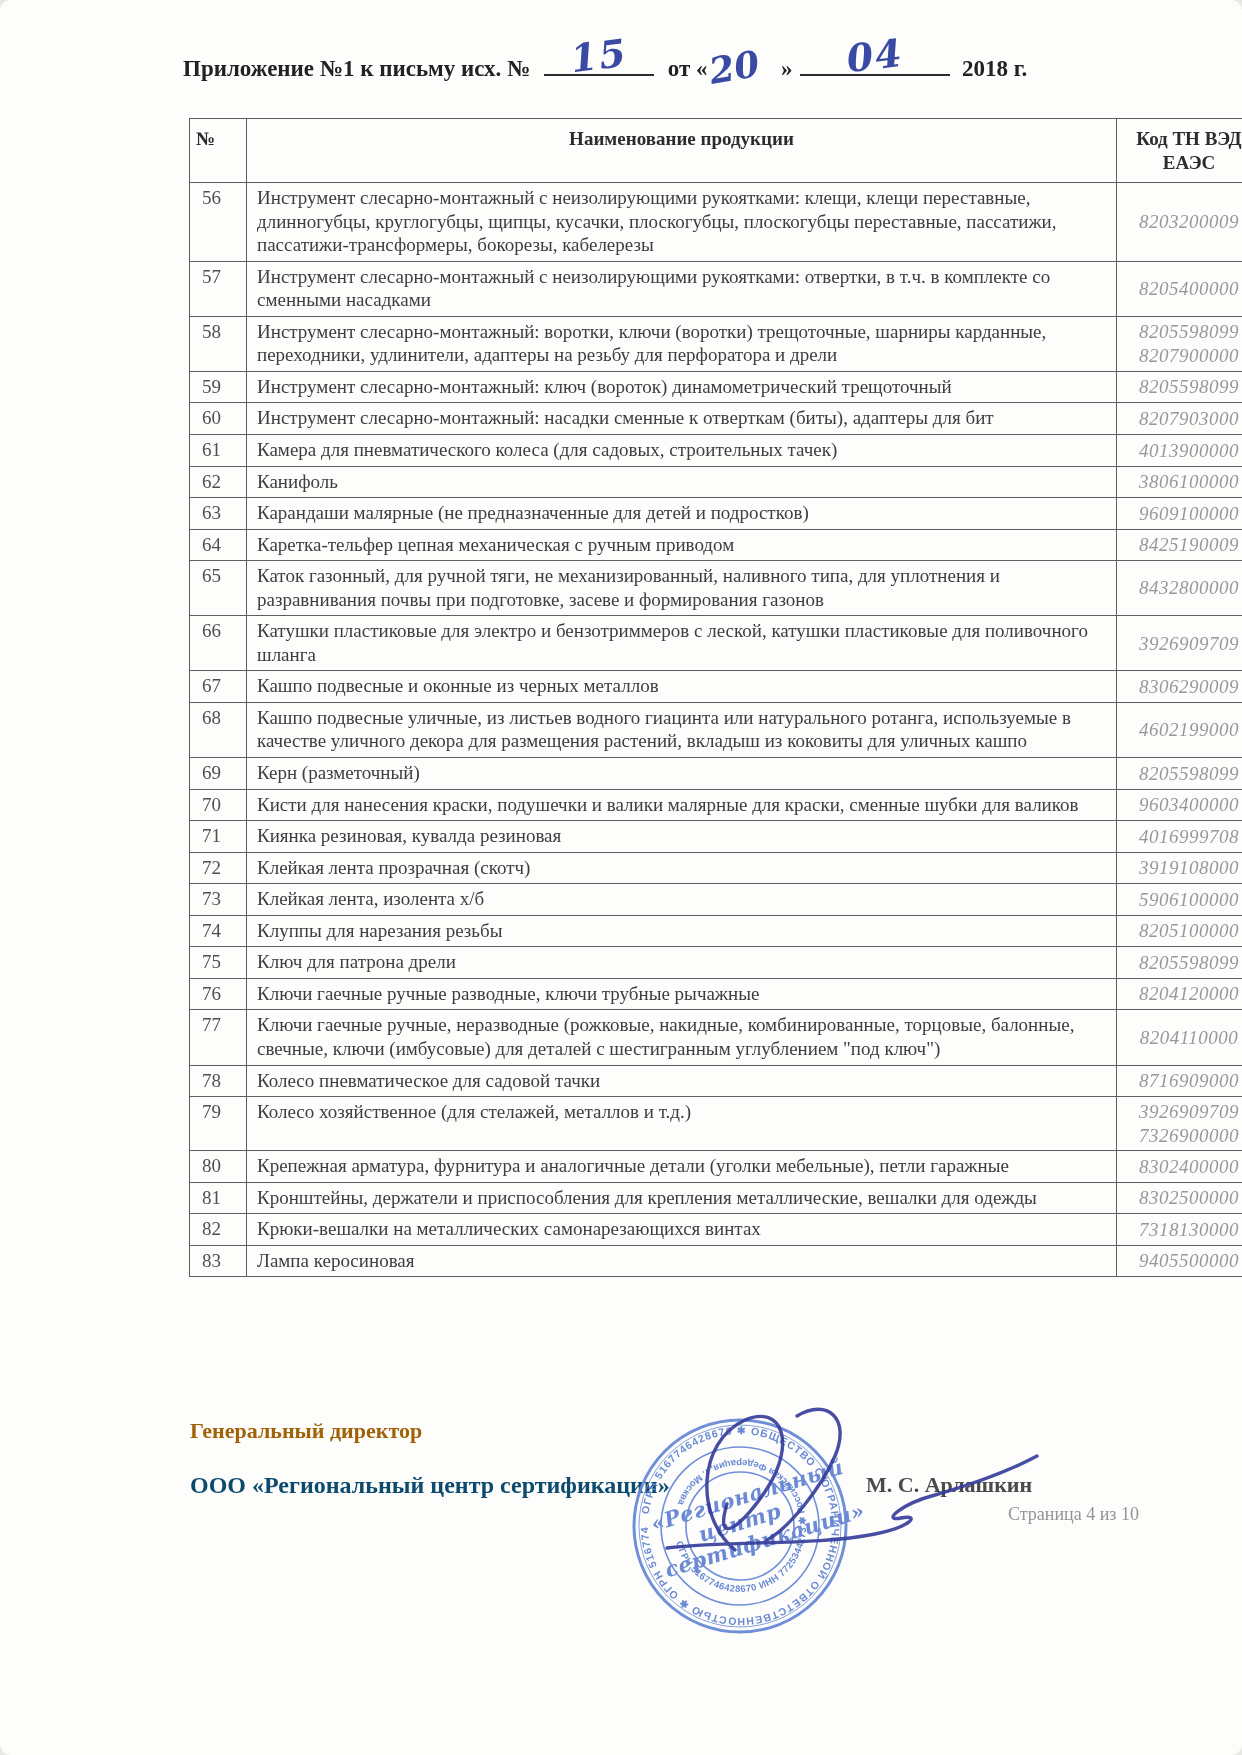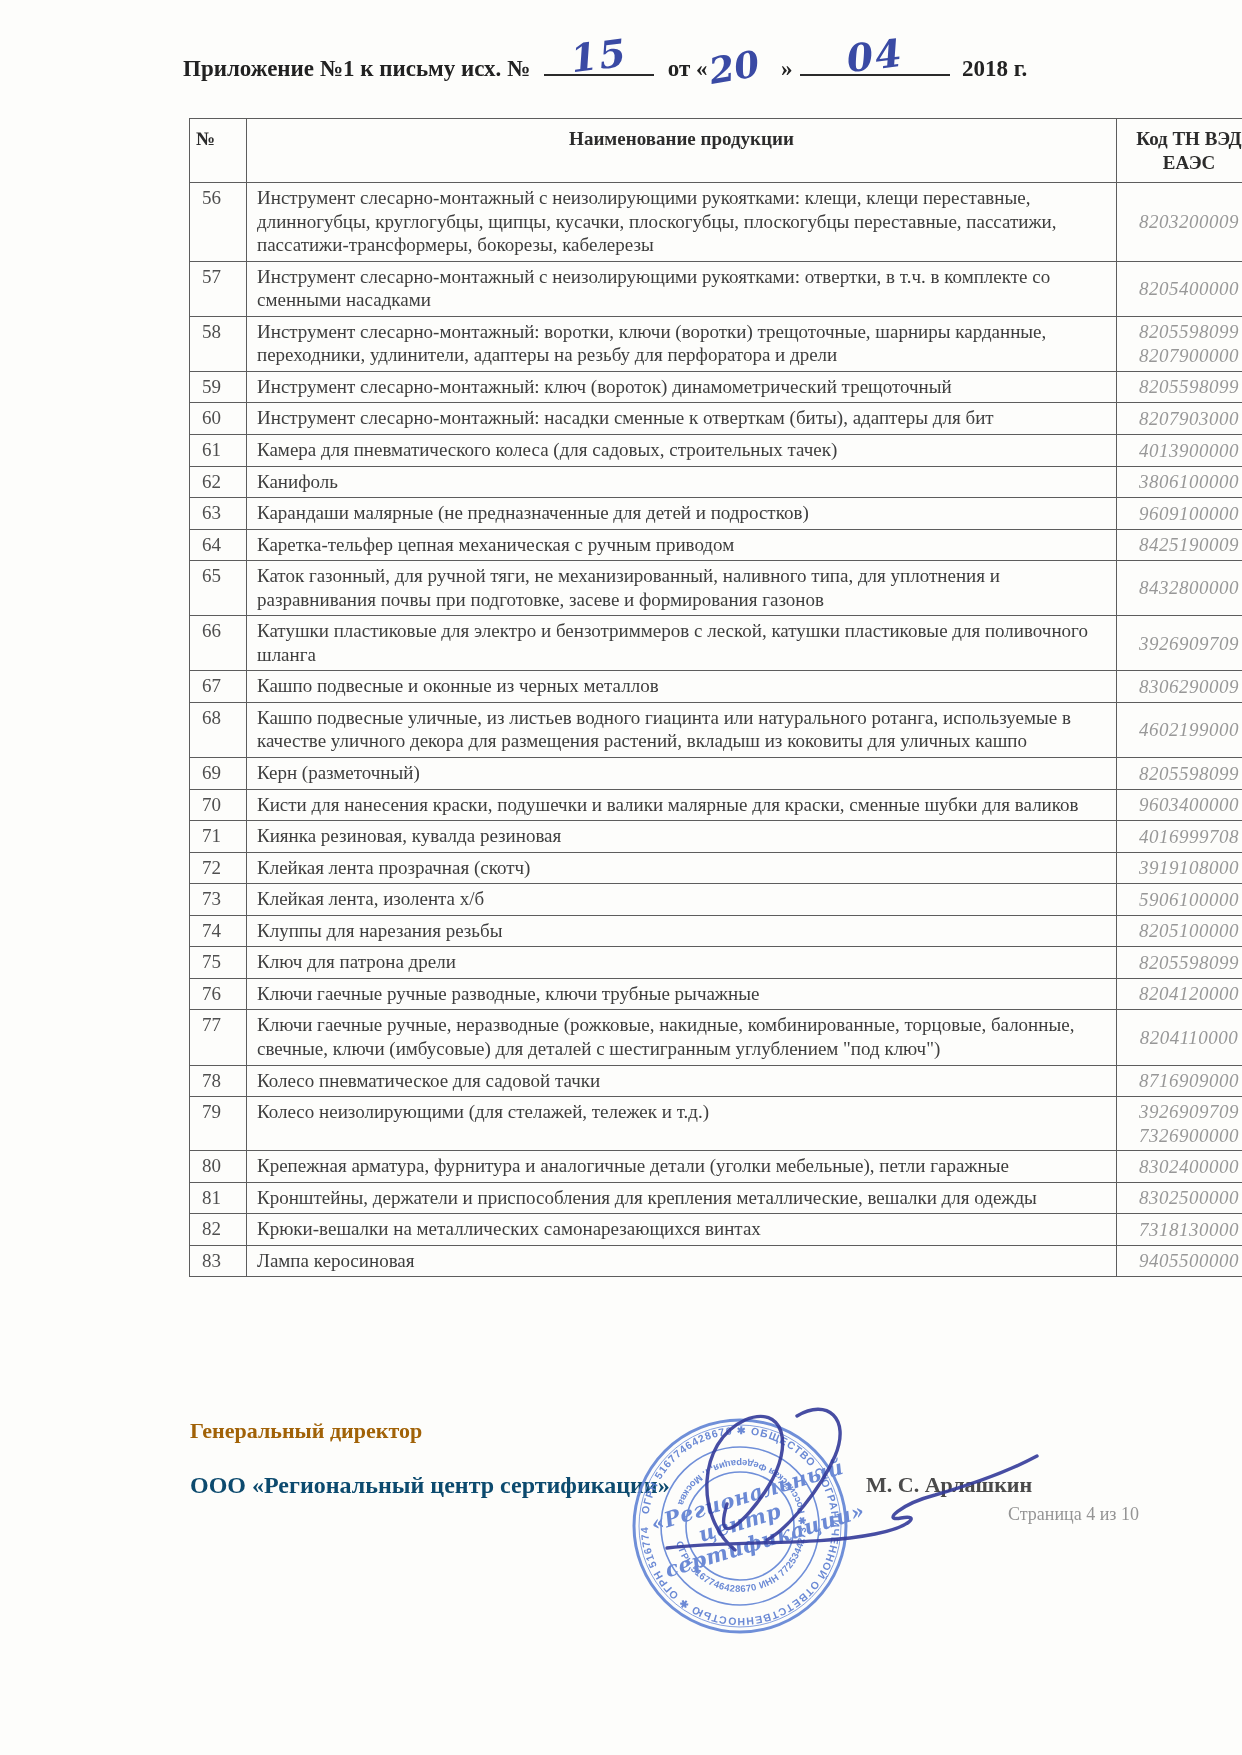--- a/index.html
+++ b/index.html
@@ -6,20 +6,21 @@
   html, body { background: #e8e8e6; }
   .page {
     position: relative;
     width: 1242px;
     height: 1755px;
     margin: 0 auto;
     background: #fdfdfb;
     font-family: "Liberation Serif", "DejaVu Serif", serif;
     color: #3e3e3e;
     overflow: hidden;
+    border-radius: 11px;
   }
   
   .doc-header {
     position: absolute;
     left: 183px; top: 46px;
     width: 980px;
     font-size: 23px;
     font-weight: bold;
     color: #222;
     white-space: nowrap;
@@ -328,21 +329,21 @@
         </tr>
 
         <tr>
           <td class="c-num">78</td>
           <td class="c-name">Колесо пневматическое для садовой тачки</td>
           <td class="c-code">8716909000</td>
         </tr>
 
         <tr>
           <td class="c-num">79</td>
-          <td class="c-name">Колесо неизолирующими (для стелажей, тележек и т.д.)</td>
+          <td class="c-name">Колесо хозяйственное (для стелажей, металлов и т.д.)</td>
           <td class="c-code">3926909709
 7326900000</td>
         </tr>
 
         <tr>
           <td class="c-num">80</td>
           <td class="c-name">Крепежная арматура, фурнитура и аналогичные детали (уголки мебельные), петли гаражные</td>
           <td class="c-code">8302400000</td>
         </tr>
 

